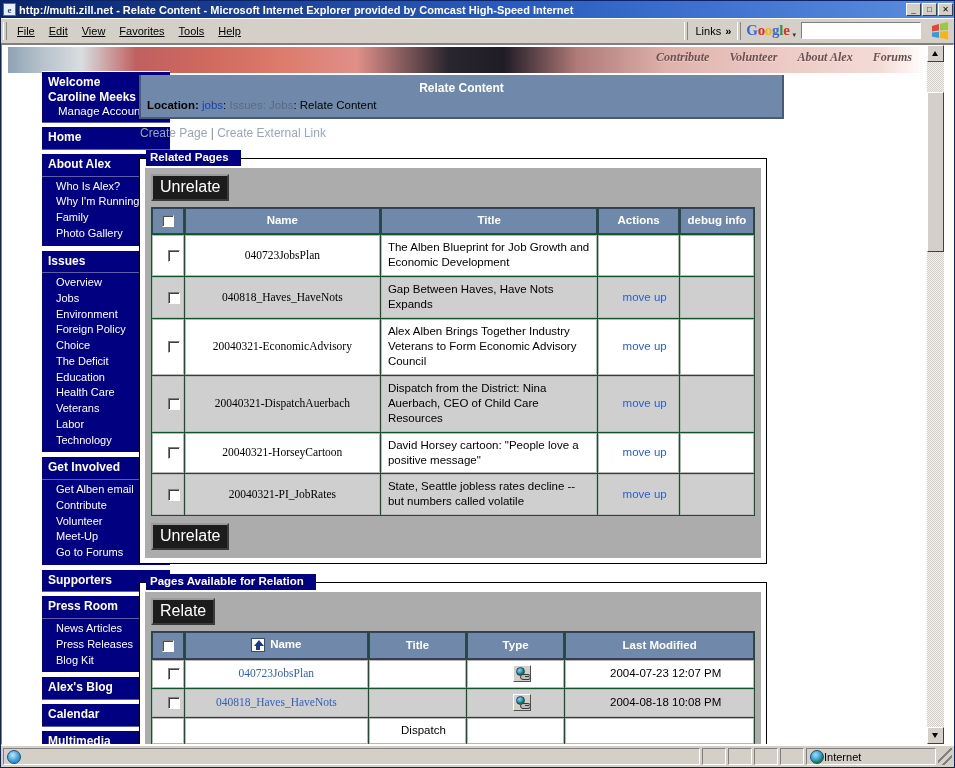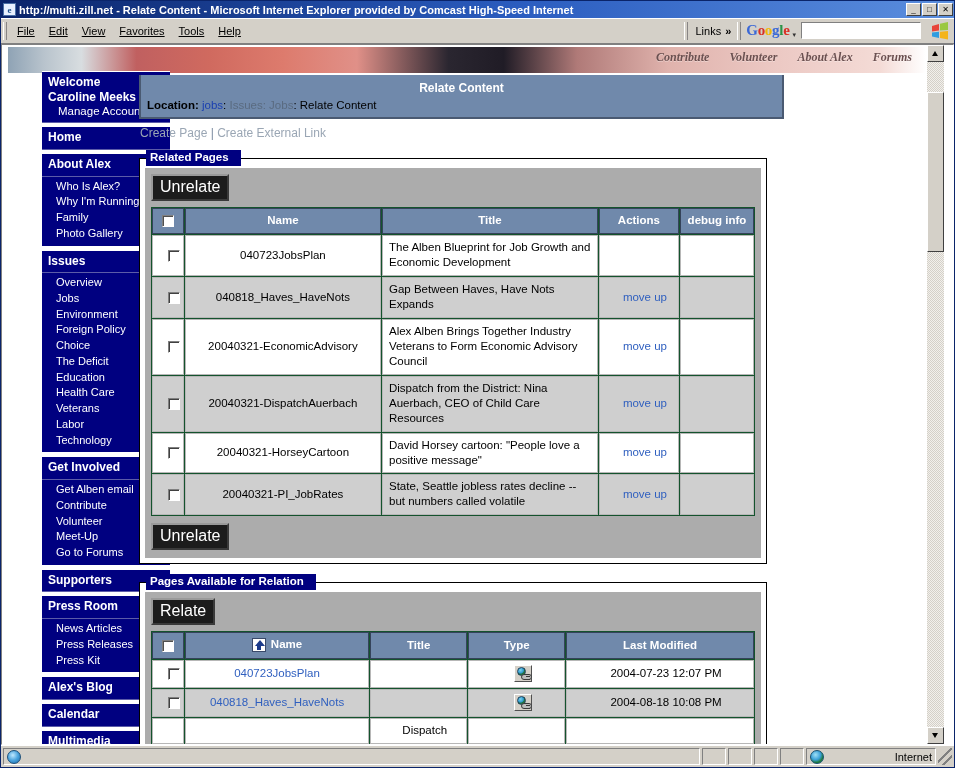--- a/index.html
+++ b/index.html
@@ -239,21 +239,21 @@
   table.grid td {
     background: #ffffff;
     padding: 4px 6px 5px 6px;
     vertical-align: middle;
     color: #000000;
     border: 1px solid #b7b7b7;
     line-height: 1.3;
   }
   table.grid tr.alt td { background: #cfcfcf; }
   table.grid td.c { text-align: center; padding-left: 14px; padding-right: 2px;}
-  table.grid td.name { text-align: center; }
+  table.grid td.name { text-align: center; font-family: Liberation Serif, serif; }
   table.grid a { color: #2f5fbf; text-decoration: none; }
   .chk {
     display: inline-block;
     width: 12px; height: 12px;
     background: #ffffff;
     border: 1px solid; border-color: #808080 #ffffff #ffffff #808080;
     box-shadow: inset 1px 1px 0 #404040;
     box-sizing: border-box;
     vertical-align: middle;
   }
@@ -355,21 +355,21 @@
   .sb-panel {
     border: 1px solid; border-color: #808080 #ffffff #ffffff #808080;
     box-sizing: border-box;
     display: flex; align-items: center;
     padding: 0 3px;
     font-size: 11px;
     color: #000;
   }
   #sb-main { flex: 1 1 auto; }
   .sb-small { width: 24px; }
-  #sb-zone { width: 130px; gap: 12px; justify-content: space-between; }
+  #sb-zone { width: 130px; gap: 0; }
   .ie-icon-small {
     width: 14px; height: 14px;
     background: radial-gradient(circle at 40% 35%, #bfe8ff 0%, #4aa3dd 50%, #1b6aa8 100%);
     border-radius: 50%;
     border: 1px solid #1b4f7a;
     box-sizing: border-box;
     position: relative;
   }
   .globe-icon-small {
     width: 14px; height: 14px;
@@ -499,21 +499,21 @@
 
         <div class="nav-block">
           <div class="nav-head">Supporters</div>
         </div>
 
         <div class="nav-block">
           <div class="nav-head">Press Room</div>
           <div class="nav-links">
             <a href="#">News Articles</a>
             <a href="#">Press Releases</a>
-            <a href="#">Press Kit</a>
+            <a href="#">Blog Kit</a>
           </div>
         </div>
 
         <div class="nav-block">
           <div class="nav-head">Alex's Blog</div>
         </div>
 
         <div class="nav-block">
           <div class="nav-head">Calendar</div>
         </div>

